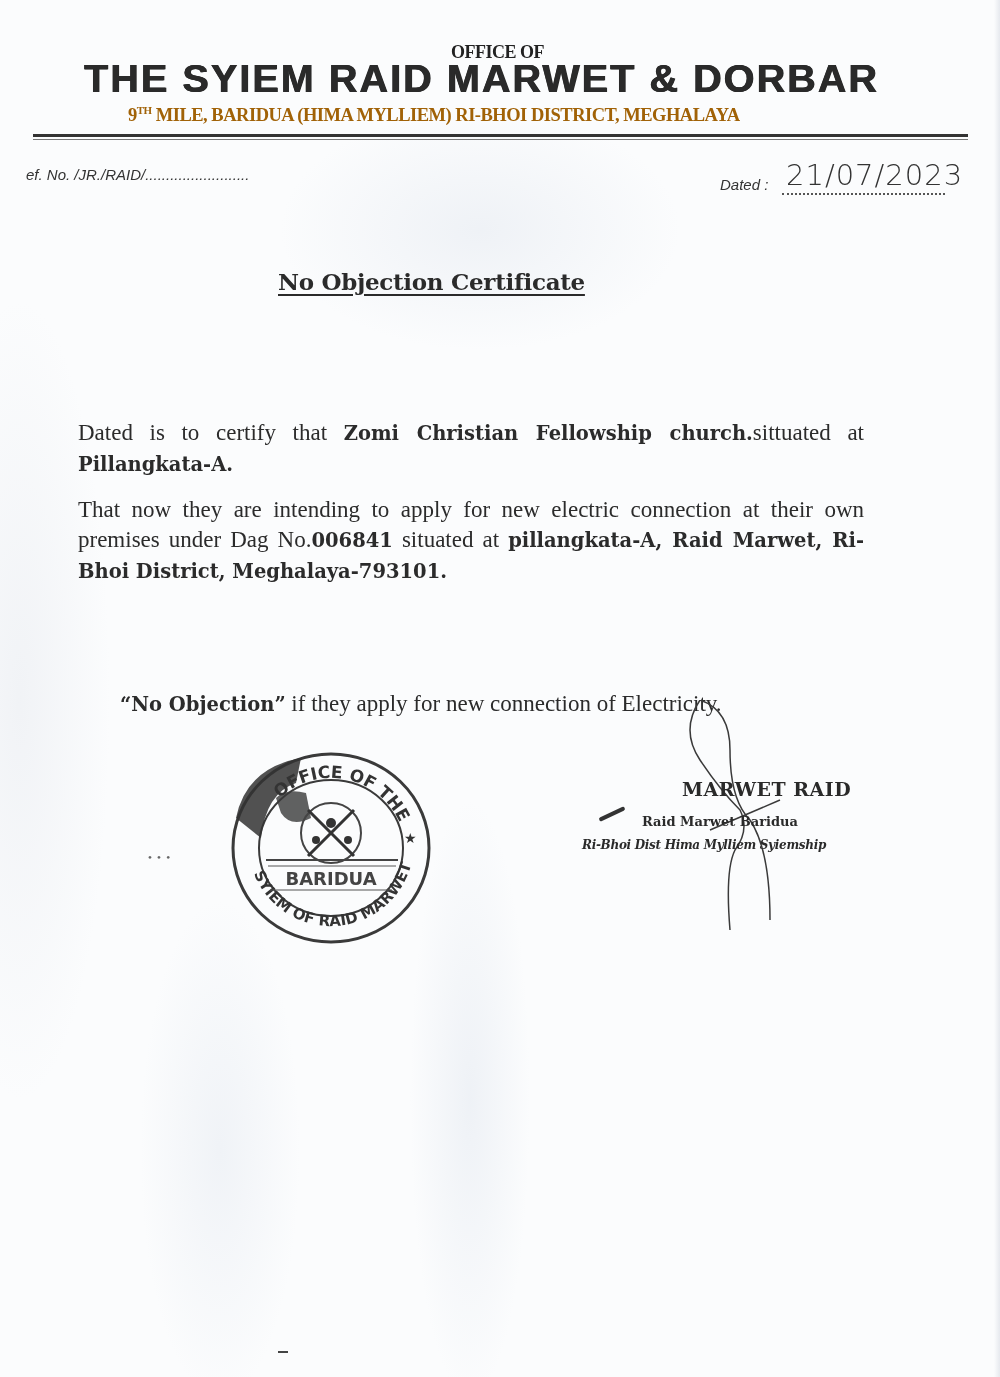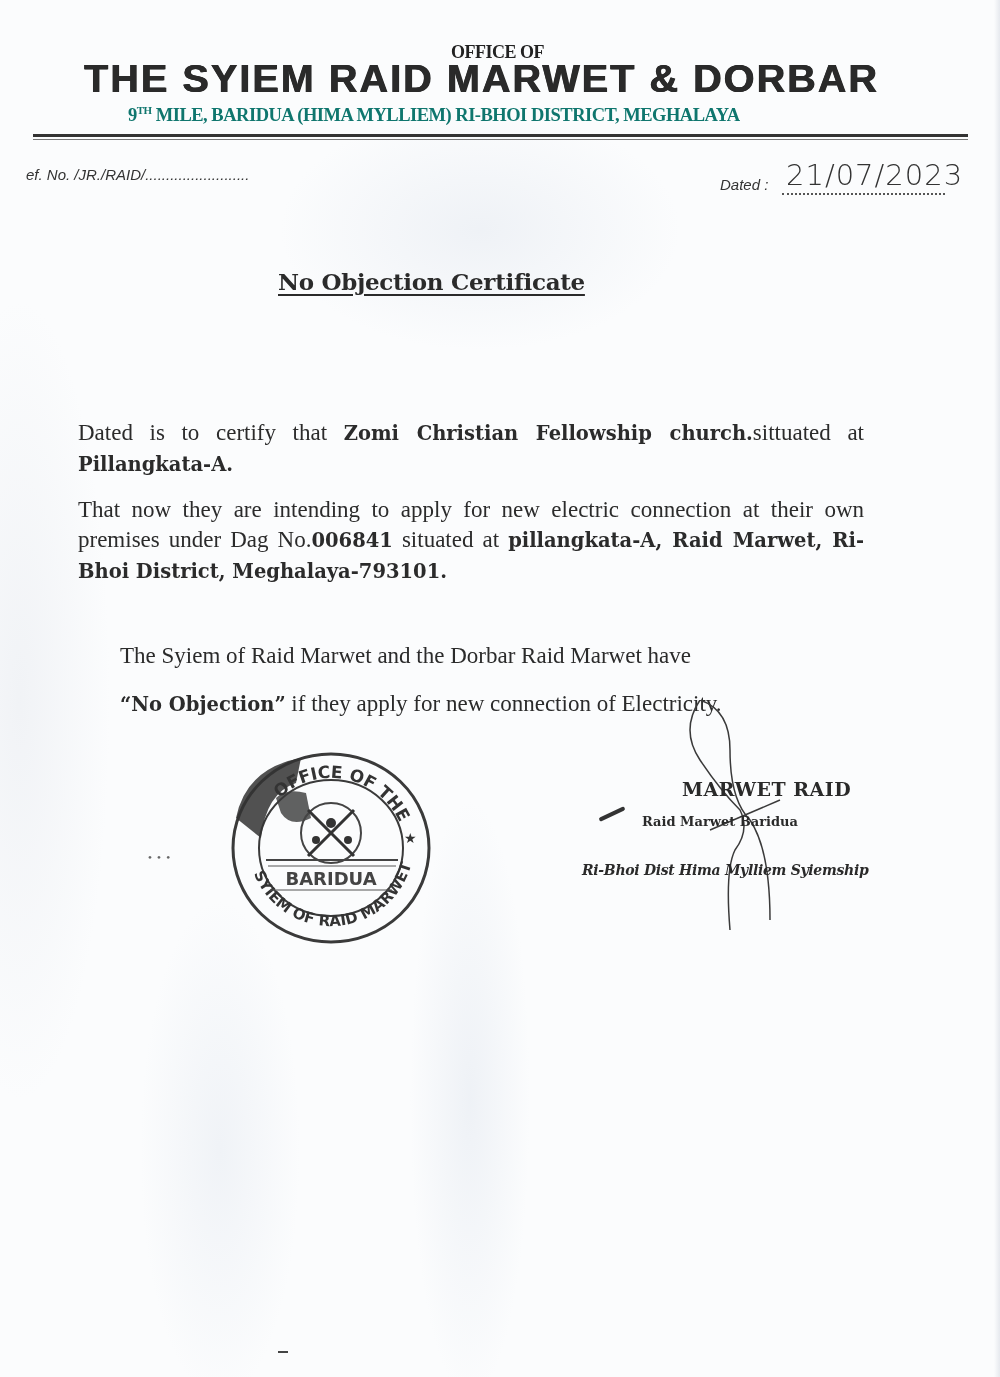--- a/index.html
+++ b/index.html
@@ -28,21 +28,21 @@
   .org-name {
     position: absolute; top: 58px; left: 84px; width: 800px;
     font-family: "Liberation Sans", sans-serif; font-weight: 900; font-size: 38px;
     color: #2a2a2a; letter-spacing: 2px; white-space: nowrap;
     transform: scaleX(1.04); transform-origin: left;
     text-shadow: 0.6px 0 #2a2a2a, -0.3px 0 #2a2a2a;
   }
   .address {
     position: absolute; top: 104px; left: 128px; width: 720px;
     font-family: "Liberation Serif", serif; font-weight: bold; font-size: 18.5px;
-    color: #0f766e; white-space: nowrap; letter-spacing: -0.5px;
+    color: #a16207; white-space: nowrap; letter-spacing: -0.5px;
   }
   .address sup { font-size: 11px; }
   .rule-thick { position:absolute; top:134px; left:33px; width:935px; height:3px; background:#333; }
   .rule-thin  { position:absolute; top:139px; left:33px; width:935px; height:1px; background:#777; }
 
   .ref-no {
     position: absolute; top: 166px; left: 26px;
     font-family: "Liberation Sans", sans-serif; font-style: italic; font-size: 15px; color: #333;
   }
   .dated {
@@ -77,21 +77,21 @@
 
   .stamp {
     position: absolute; left: 226px; top: 748px; width: 210px; height: 200px;
   }
   .sig-block {
     position: absolute; left: 582px; top: 778px; width: 340px;
     font-family: "DejaVu Serif", serif; font-weight: bold; color: #2a2a2a;
   }
   .sig-l1 { position:absolute; left: 100px; top: 0; font-size: 19px; letter-spacing: 0.5px; }
   .sig-l2 { position:absolute; left: 60px; top: 36px; font-size: 13px; }
-  .sig-l3 { position:absolute; left: 0; top: 60px; font-size: 14px; font-style: italic; white-space: nowrap; letter-spacing: -0.3px; margin-top: 24px; }
+  .sig-l3 { position:absolute; left: 0; top: 60px; font-size: 12px; font-style: italic; white-space: nowrap; letter-spacing: -0.3px; }
   .signature { position:absolute; left: 680px; top: 700px; width: 120px; height: 240px; }
   .sig-dash { position:absolute; left: 598px; top: 812px; width: 28px; height: 4px; background:#333; transform: rotate(-25deg); border-radius: 2px; }
   .dots-left { position:absolute; left: 147px; top: 852px; font-size: 10px; color:#666; }
   .bottom-dash { position:absolute; left: 278px; top: 1351px; width: 10px; height: 2px; background:#444; }
 </style>
 </head>
 <body>
 
 <div class="bg-mottle"></div>
 <div class="right-edge"></div>
@@ -108,21 +108,21 @@
 <div class="dated">Dated :</div>
 <div class="date-dots"></div>
 <div class="date-hand">21/07/2023</div>
 
 <div class="title">No Objection Certificate</div>
 
 <div class="para p1"><span>Dated is to certify that </span><b>Zomi Christian Fellowship church.</b><span>sittuated at </span><b>Pillangkata-A.</b></div>
 
 <div class="para p2"><span>That now they are intending to apply for new electric connection at their own premises under Dag No.</span><b>006841</b><span> situated at </span><b>pillangkata-A, Raid Marwet, Ri-Bhoi District, Meghalaya-793101.</b></div>
 
-<div class="para p3"><span>The Syiem of Raid Marwet and the Dorbar Raid Marwet have</span><br><b>“No Objection”</b><span> if they apply for new connection of Electricity.</span></div>
+<div class="para p3"><br><b>“No Objection”</b><span> if they apply for new connection of Electricity.</span></div>
 
 <div class="dots-left">• • •</div>
 
 <svg class="stamp" viewBox="0 0 210 200">
   <defs>
     <path id="arcTop" d="M 30 110 A 75 75 0 0 1 180 100"></path>
     <path id="arcBot" d="M 22 95 A 82 82 0 0 0 188 95"></path>
   </defs>
   <ellipse cx="105" cy="100" rx="98" ry="94" fill="none" stroke="#3a3a3a" stroke-width="3"></ellipse>
   <ellipse cx="105" cy="100" rx="72" ry="68" fill="none" stroke="#3a3a3a" stroke-width="2"></ellipse>

